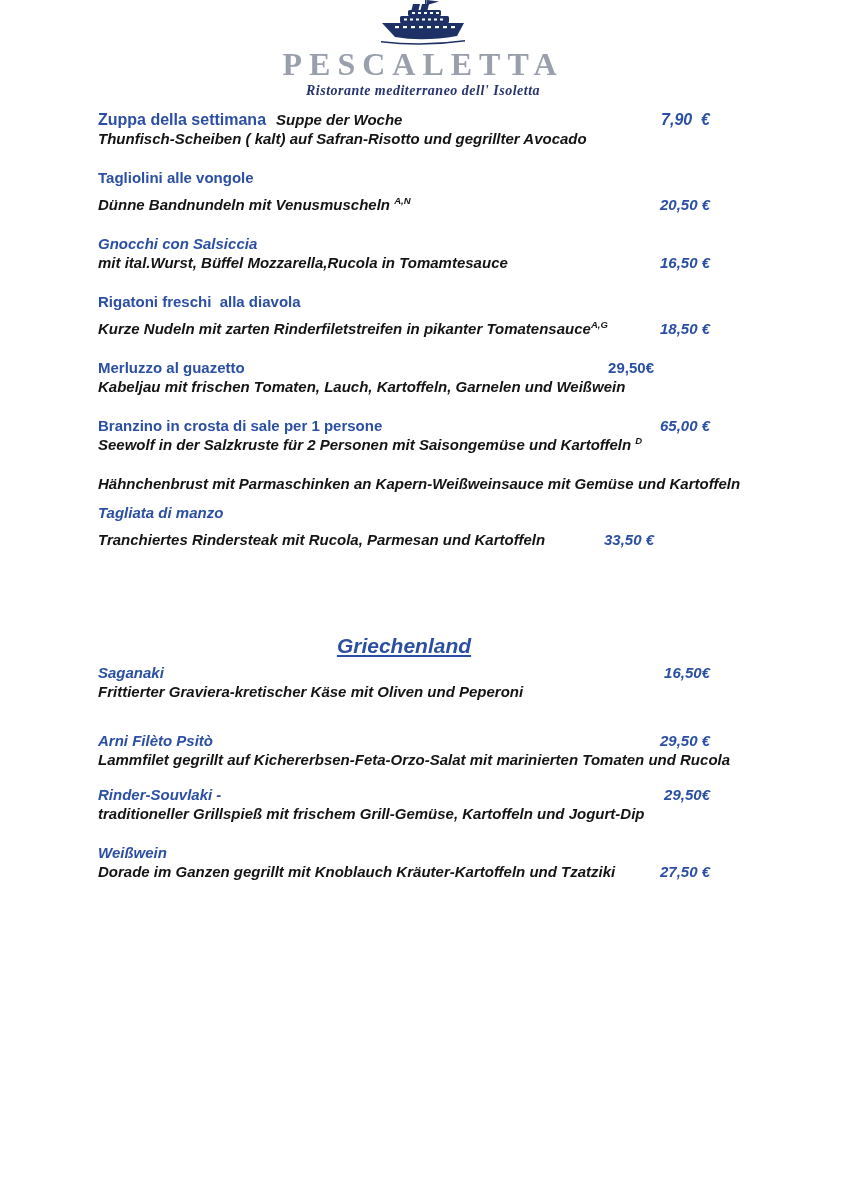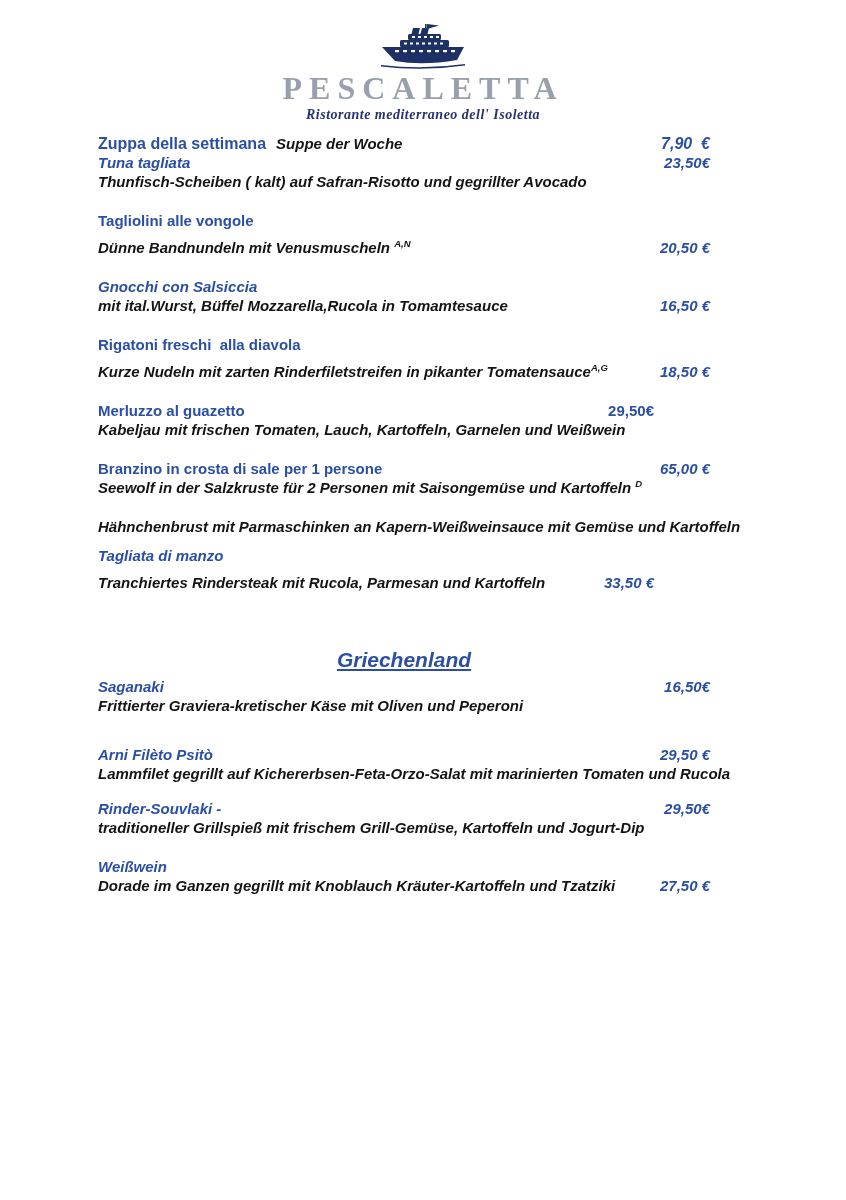--- a/index.html
+++ b/index.html
@@ -1,40 +1,40 @@
 <!DOCTYPE html>
 <html><head>
 <meta charset="utf-8">
 <style>
   html,body{margin:0;padding:0;background:#ffffff;}
   .page{
     width:846px;height:1200px;background:#ffffff;position:relative;overflow:hidden;
     font-family:"Liberation Sans",sans-serif;color:#141414;
   }
-  .header{text-align:center;padding-top:24px;}
+  .header{text-align:center;}
   .ship-wrap{display:block;height:46px;}
   .logo{
     font-family:"Liberation Serif",serif;font-weight:bold;font-size:32px;
     letter-spacing:7px;color:#9aa0ab;line-height:1.0;margin-top:2px;
   }
   .tagline{
     font-family:"Liberation Serif",serif;font-style:italic;font-weight:bold;
     font-size:14px;color:#27336e;margin-top:3px;letter-spacing:0.5px;
   }
   .content{width:612px;margin-left:98px;}
   .special-row{display:flex;align-items:baseline;margin-top:11px;font-weight:bold;font-size:16px;line-height:19px;}
   .special-name{color:#2b4fa3;white-space:pre;}
   .special-sub{color:#141414;font-style:italic;margin-left:10px;font-size:15px;}
   .special-price{margin-left:auto;color:#2b4fa3;font-style:italic;white-space:pre;text-align:center;}
   .section-title{
     text-align:center;font-size:21px;font-weight:bold;font-style:italic;
     text-decoration:underline;color:#2b4fa3;
   }
   .menu-section.section-0 .section-title{margin-top:104px;margin-bottom:62px;}
-  .menu-section.section-1 .section-title{margin-top:56px;margin-bottom:5px;text-decoration:underline;}
+  .menu-section.section-1 .section-title{margin-top:85px;margin-bottom:5px;text-decoration:underline;}
   .menu-item{margin-bottom:20px;}
   .menu-section.section-0 .menu-item:nth-child(7){margin-bottom:10px;}
   .menu-section.section-0 .menu-item:nth-child(8){margin-bottom:26px;}
   .menu-section.section-1 .menu-item:nth-child(2){margin-bottom:30px;}
   .menu-section.section-1 .menu-item:nth-child(3){margin-bottom:16px;}
   .menu-section.section-1 .menu-item:nth-child(4){}
   .line{display:flex;justify-content:space-between;align-items:baseline;
         font-size:15px;font-weight:bold;line-height:19px;}
   .item-name{color:#2b4fa3;white-space:pre;}
   .italic{font-style:italic;}
@@ -95,24 +95,20 @@
   <div class="content">
     <div class="special-row">
       <span class="special-name">Zuppa della settimana</span>
       <span class="special-sub">Suppe der Woche</span>
       <span class="special-price">7,90  €</span>
     </div>
 
     <div>
         <div class="menu-section section-0">
           <div class="menu-item">
-            <div class="line name-line">
-              <span class="item-name italic">Tuna tagliata</span>
-              <span class="price">23,50€</span>
-            </div>
             <div class="line desc-line">
               <span class="item-desc">Thunfisch-Scheiben ( kalt) auf Safran-Risotto und gegrillter Avocado</span>
             </div>
           </div>
           <div class="menu-item">
             <div class="line name-line">
               <span class="item-name">Tagliolini alle vongole</span>
             </div>
             <div class="line desc-line spaced">
               <span class="item-desc">Dünne Bandnundeln mit Venusmuscheln <sup>A,N</sup></span>

